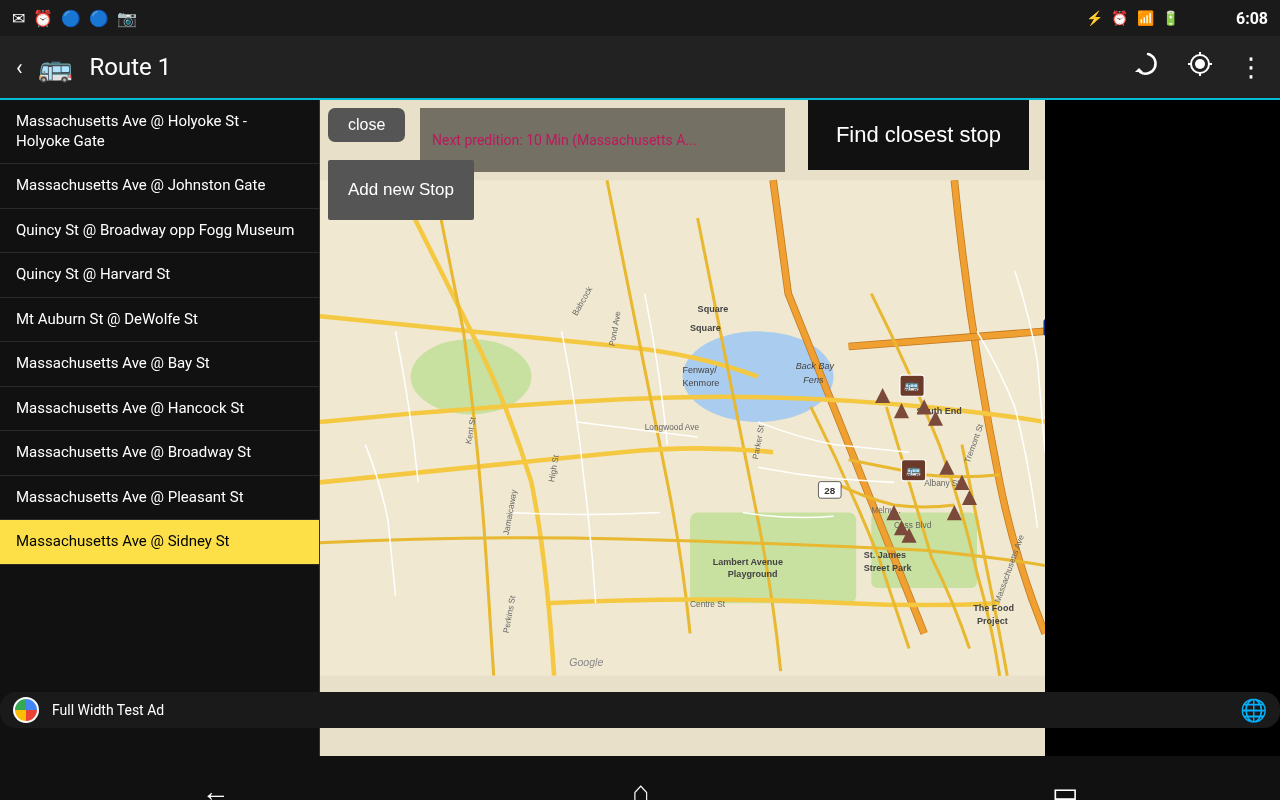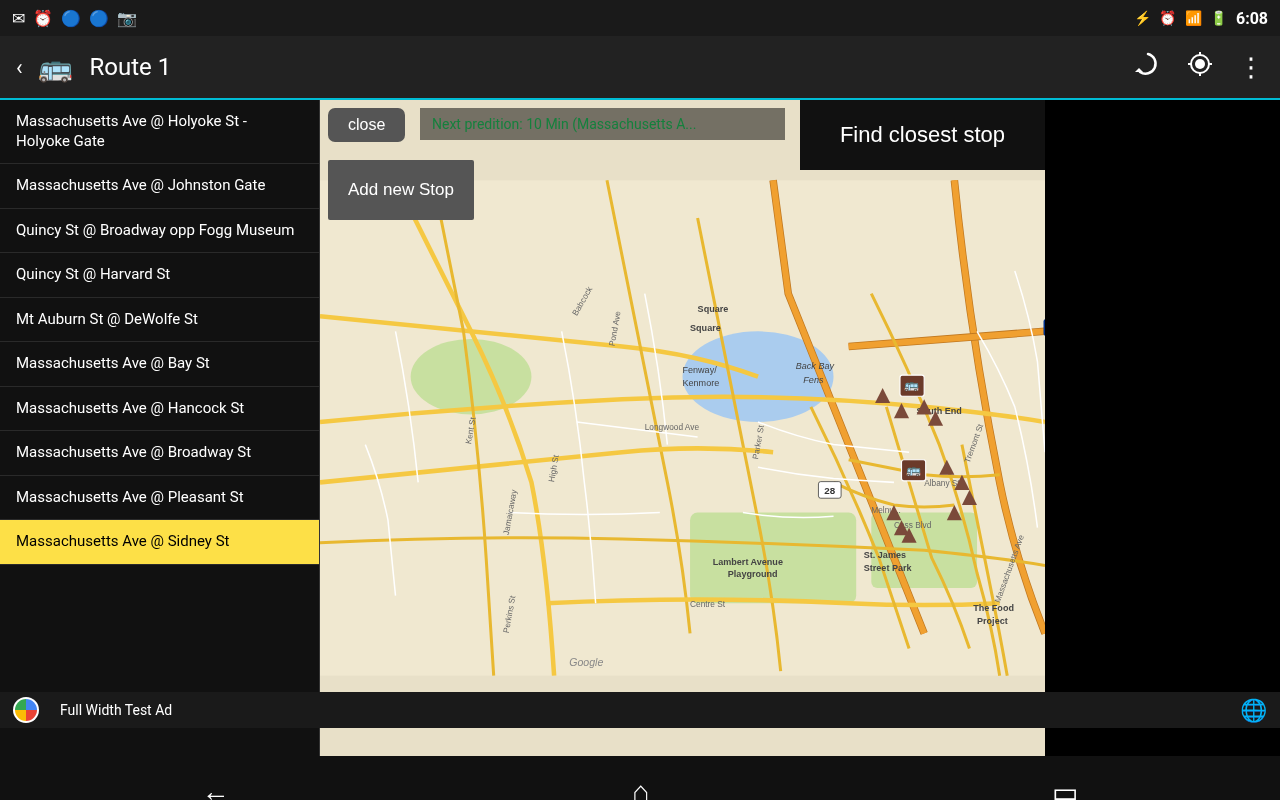--- a/index.html
+++ b/index.html
@@ -56,48 +56,48 @@
     }
 
     
     #close-btn {
       position: absolute; top: 8px; left: 8px; z-index: 50;
       background: #555; color: #fff; border: none; padding: 8px 20px;
       font-size: 16px; cursor: pointer; border-radius: 7px;
     }
     #next-prediction {
       position: absolute; top: 8px; left: 100px; right: 260px; z-index: 50;
-      color: #15803d; font-size: 14px; background: rgba(0,0,0,0.5);
-      padding: 8px 12px; white-space: nowrap; overflow: hidden;
+      color: #be185d; font-size: 14px; background: rgba(0,0,0,0.5);
+      padding: 24px 12px; white-space: nowrap; overflow: hidden;
     }
     #find-closest-btn {
-      position: absolute; top: 0; right: 0; z-index: 50;
-      background: #111; color: #fff; border: none; padding: 10px 40px;
+      position: absolute; top: 0; right: 16px; z-index: 50;
+      background: #111; color: #fff; border: none; padding: 10px 28px;
       font-size: 22px; font-weight: 400; cursor: pointer; height: 70px;
       display: flex; align-items: center;
     }
     #add-stop-btn {
       position: absolute; top: 60px; left: 8px; z-index: 50;
       background: #555; color: #fff; border: none; padding: 20px 20px;
       font-size: 17px; cursor: pointer; border-radius: 2px;
     }
 
     
     #bottom-bar {
       width: 1280px; height: 72px; background: #111;
       display: flex; align-items: center; justify-content: space-around;
       position: relative; z-index: 100;
     }
     .nav-btn { color: #fff; font-size: 28px; cursor: pointer; background: none; border: none; }
 
     
     #ad-bar {
       width: 1280px; height: 36px; background: #1a1a1a;
-      display: flex; align-items: center; padding: 0 12px; gap: 20px;
-      position: absolute; bottom: 72px; left: 0; z-index: 100;
+      display: flex; align-items: center; padding: 0 12px; gap: 12px;
+      position: absolute; bottom: 72px; left: 0; z-index: 100; border-radius: 16px;
     }
     .ad-logo { width: 28px; height: 28px; }
     .ad-text { color: #fff; font-size: 14px; }
     .ad-globe { color: #fff; font-size: 22px; margin-left: auto; }
 
     
     .road-major { stroke: #f5c842; stroke-width: 6; fill: none; }
     .road-medium { stroke: #e8b830; stroke-width: 4; fill: none; }
     .road-white-sm { stroke: #ffffff; stroke-width: 2; fill: none; }
     .highway { stroke: #f0a030; stroke-width: 8; fill: none; }
@@ -118,21 +118,21 @@
     <span class="status-icon">⏰</span>
     <span class="status-icon">🔵</span>
     <span class="status-icon">🔵</span>
     <span class="status-icon">📷</span>
   </div>
   <div class="status-right">
     <span>⚡</span>
     <span>⏰</span>
     <span>📶</span>
     <span>🔋</span>
-    <span style="font-weight:bold;font-size:16px;">6:08</span>
+    <span style="font-weight:bold;font-size:16px;margin-left:48px;">6:08</span>
   </div>
 </div>
 
 <div id="title-bar">
   <div class="title-bar-left">
     <span style="color:#fff;font-size:22px;cursor:pointer;">‹</span>
     <span class="bus-icon">🚌</span>
     <span class="title-text">Route 1</span>
   </div>
   <div class="title-bar-right">

